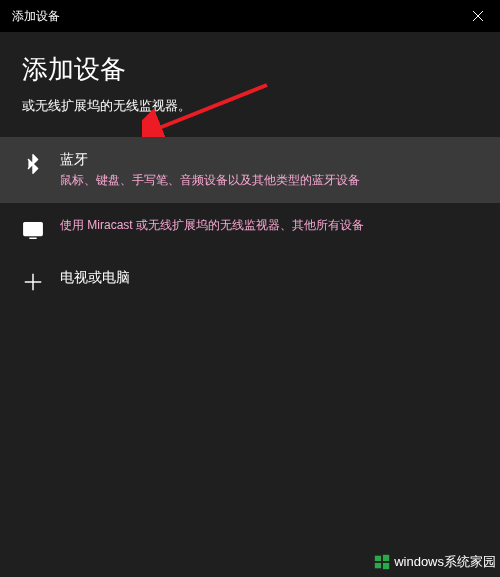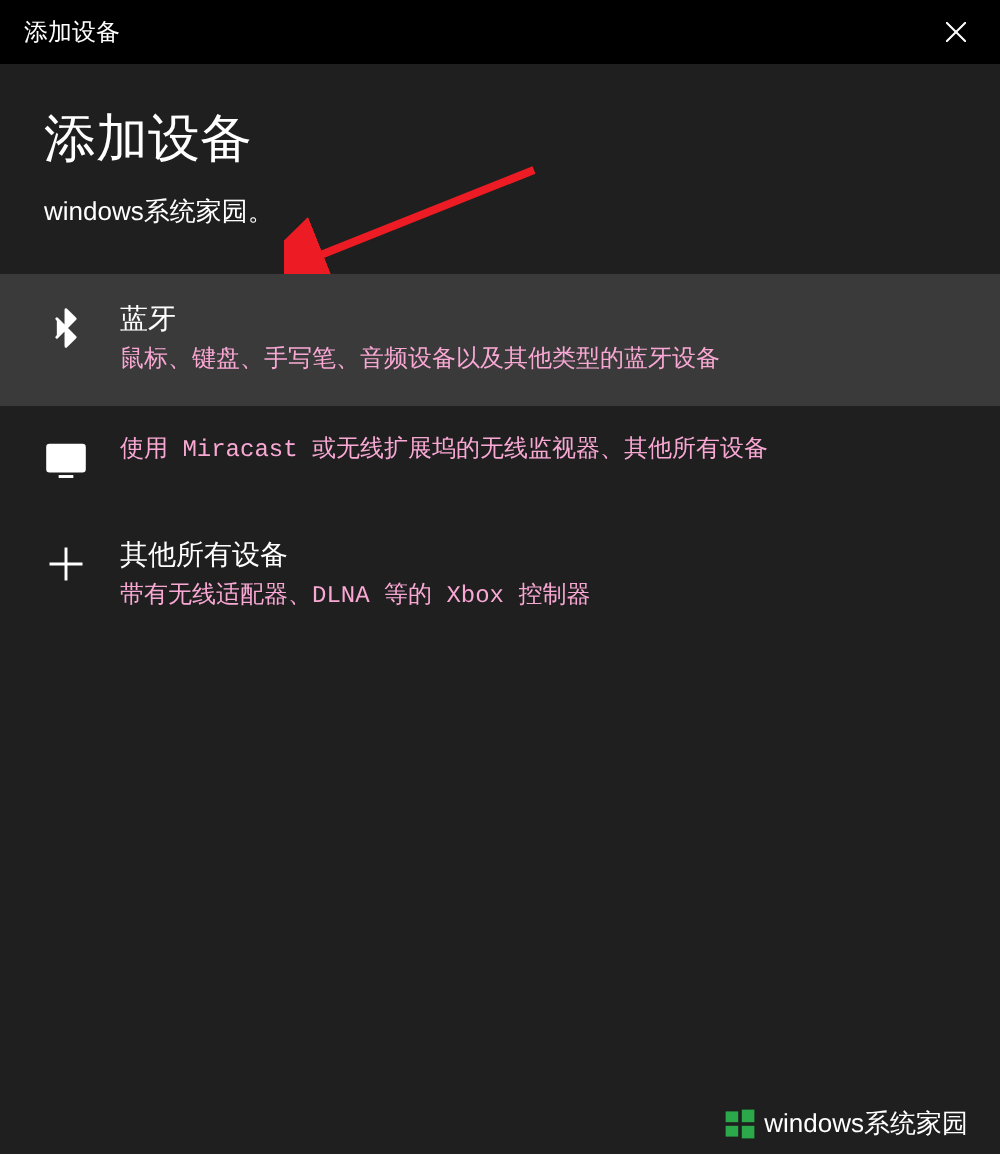--- a/index.html
+++ b/index.html
@@ -56,21 +56,20 @@
     }
     .options {
       margin: 0 -22px;
     }
     .option {
       display: flex;
       align-items: flex-start;
       padding: 14px 22px;
       cursor: pointer;
       gap: 16px;
-      font-family: Liberation Mono, monospace;
     }
     .option.selected {
       background: #3a3a3a;
     }
     .option-icon {
       width: 22px;
       height: 22px;
       flex-shrink: 0;
       display: flex;
       align-items: center;
@@ -107,21 +106,21 @@
       height: 18px;
     }
     .watermark-text1 {
       font-size: 13px;
       color: #ffffff;
       font-weight: 500;
     }
     .watermark-wrap {
       position: absolute;
       bottom: 6px;
-      right: 16px;
+      right: 4px;
       text-align: right;
     }
     .watermark-line1 {
       display: flex;
       align-items: center;
       gap: 3px;
     }
     .watermark-url {
       font-size: 9px;
       color: #777;
@@ -136,21 +135,21 @@
   <div class="titlebar-close">
     <svg viewBox="0 0 10 10">
       <line x1="0" y1="0" x2="10" y2="10" stroke="#ffffff" stroke-width="1"></line>
       <line x1="10" y1="0" x2="0" y2="10" stroke="#ffffff" stroke-width="1"></line>
     </svg>
   </div>
 </div>
 
 <div class="content">
   <h1 class="page-title">添加设备</h1>
-  <div class="subtitle">windows系统家园。</div>
+  <div class="subtitle">或无线扩展坞的无线监视器。</div>
 
   <div class="options">
 
     <div class="option selected">
       <div class="option-icon">
         <svg viewBox="0 0 24 24" fill="none" stroke="#ffffff" stroke-width="1.6">
           <path d="M7 7 L17 17 L12 22 L12 2 L17 7 L7 17" stroke-linejoin="round" stroke-linecap="round"></path>
         </svg>
       </div>
       <div class="option-text">
@@ -172,22 +171,21 @@
     </div>
 
     <div class="option">
       <div class="option-icon">
         <svg viewBox="0 0 24 24" fill="none" stroke="#ffffff" stroke-width="1.6">
           <line x1="12" y1="3" x2="12" y2="21"></line>
           <line x1="3" y1="12" x2="21" y2="12"></line>
         </svg>
       </div>
       <div class="option-text">
-        <div class="option-title">其他所有设备</div>
-        <div class="option-desc">带有无线适配器、DLNA 等的 Xbox 控制器</div>
+        <div class="option-title">电视或电脑</div>
       </div>
     </div>
 
   </div>
 </div>
 
 <svg class="arrow-annotation" width="130" height="55" viewBox="0 0 130 55">
   <defs>
     <marker id="ahead" markerWidth="12" markerHeight="10" refX="2" refY="5" orient="auto">
       <polygon points="0,0 12,5 0,10" fill="#ed1c24"></polygon>

